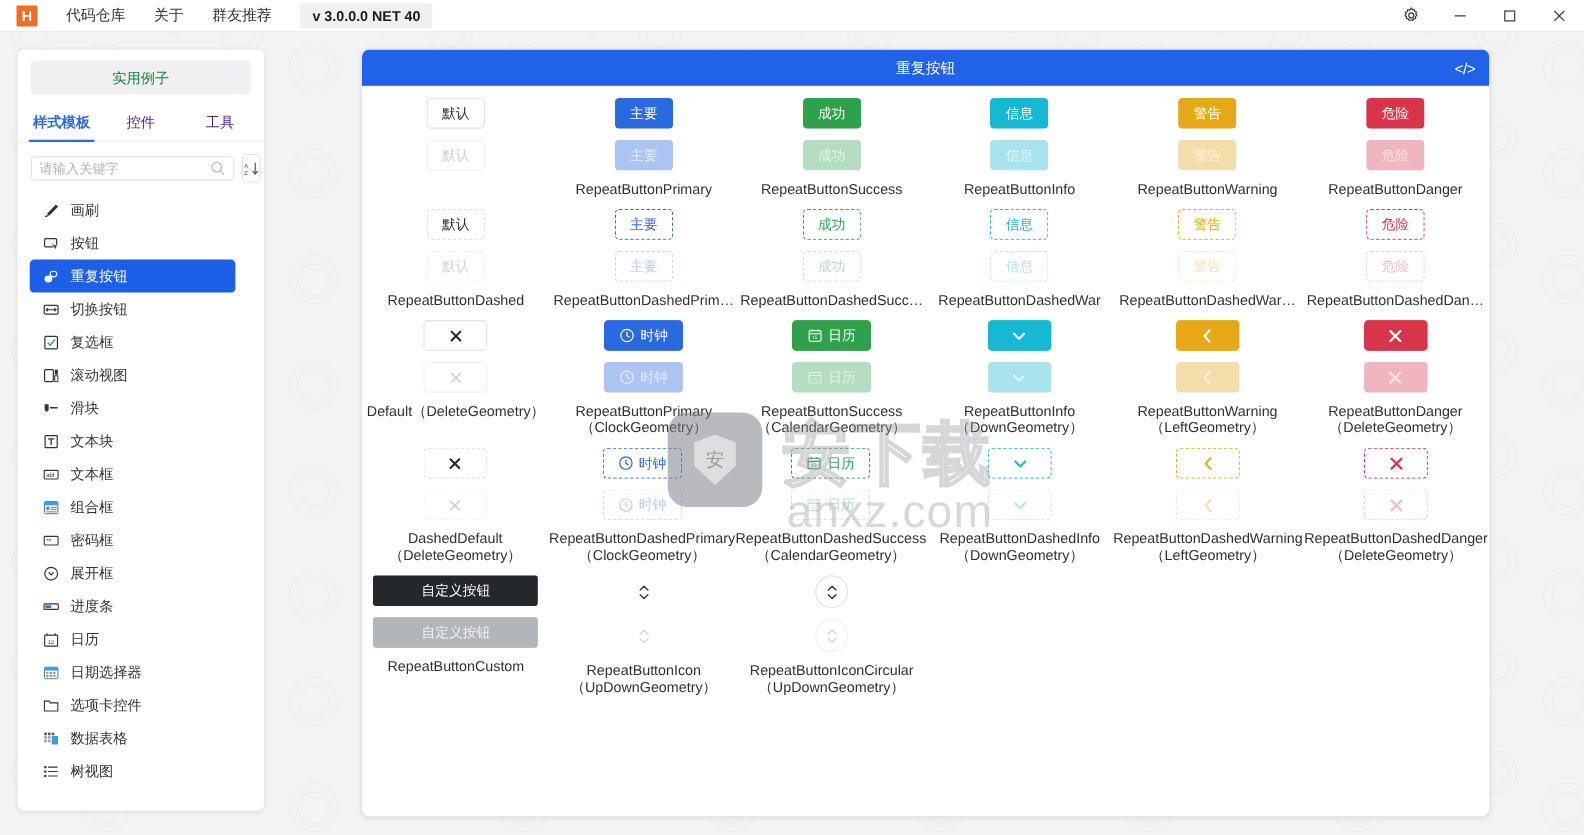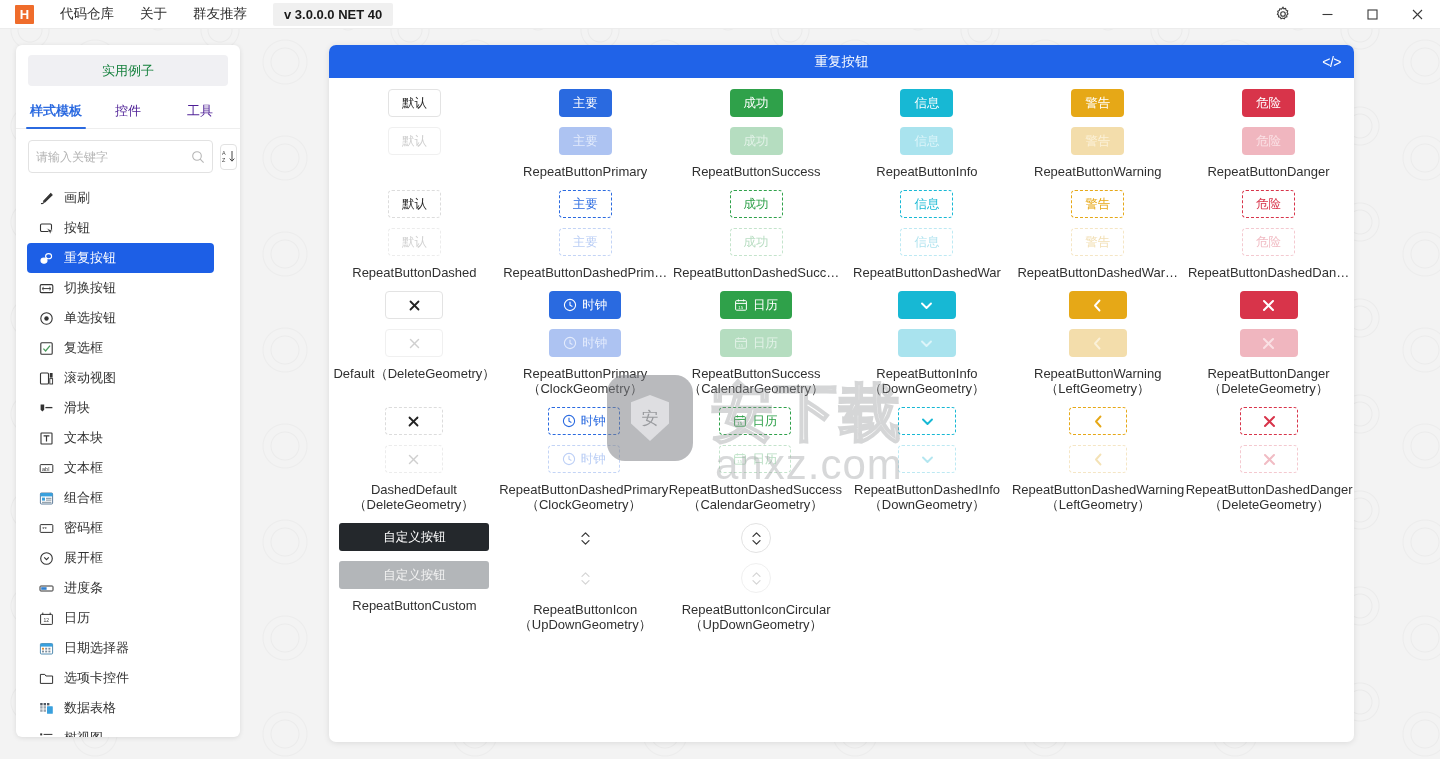--- a/index.html
+++ b/index.html
@@ -73,21 +73,21 @@
     flex: 1; text-align: center; font-size: 13px; color: #4c1d95;
     padding: 7px 0 8px 0; position: relative;
   }
   .s-tab.active { color: #2b6ae0; font-weight: bold; }
   .s-tab.active::after {
     content: ""; position: absolute; left: 8%; right: 8%; bottom: -1px;
     height: 2px; background: #2b6ae0; border-radius: 1px;
   }
   #search-row { display: flex; align-items: center; gap: 7px; padding: 11px 12px 8px 12px; }
   #search-box {
-    flex: 1; height: 33px; border: 1px solid #e2e2e2; border-radius: 4px;
+    flex: 1; height: 22px; border: 1px solid #e2e2e2; border-radius: 4px;
     display: flex; align-items: center; padding: 0 7px; background: #fff;
   }
   #search-input {
     border: 0; outline: 0; flex: 1; font-size: 12px; color: #222;
     font-family: "Liberation Sans", sans-serif; background: transparent;
   }
   #search-input::placeholder { color: #b4b4b4; }
   .sm-icon { color: #b6b6b6; display: flex; align-items: center; }
   #sort-btn {
     width: 26px; height: 26px; border: 1px solid #e2e2e2; border-radius: 4px;
@@ -310,29 +310,20 @@
       <div class="menu-item">
         <span class="mi-icon">
           <svg width="15" height="15" viewBox="0 0 15 15" fill="none" stroke="#333" stroke-width="1.1">
             <rect x="1.2" y="3.6" width="12.6" height="8" rx="1.3"></rect>
             <path d="M4.6 6.2 3 7.6l1.6 1.4M10.4 6.2 12 7.6l-1.6 1.4M4 7.6h7" stroke-width="1"></path>
           </svg>
         </span>
         <span>切换按钮</span>
       </div>
 
-      <div class="menu-item">
-        <span class="mi-icon">
-          <svg width="15" height="15" viewBox="0 0 15 15" fill="none" stroke="#333" stroke-width="1.1">
-            <circle cx="7.5" cy="7.5" r="5.7"></circle>
-              <circle cx="7.5" cy="7.5" r="2.2" fill="#333" stroke="none"></circle>
-          </svg>
-        </span>
-        <span>单选按钮</span>
-      </div>
 
       <div class="menu-item">
         <span class="mi-icon">
           <svg width="15" height="15" viewBox="0 0 15 15" fill="none" stroke="#333" stroke-width="1.1">
             <rect x="1.8" y="1.8" width="11.4" height="11.4" rx="1"></rect>
             <path d="M4.4 7.6 6.6 9.9 11 4.6" stroke="#4a9b5c" stroke-width="1.3"></path>
           </svg>
         </span>
         <span>复选框</span>
       </div>

